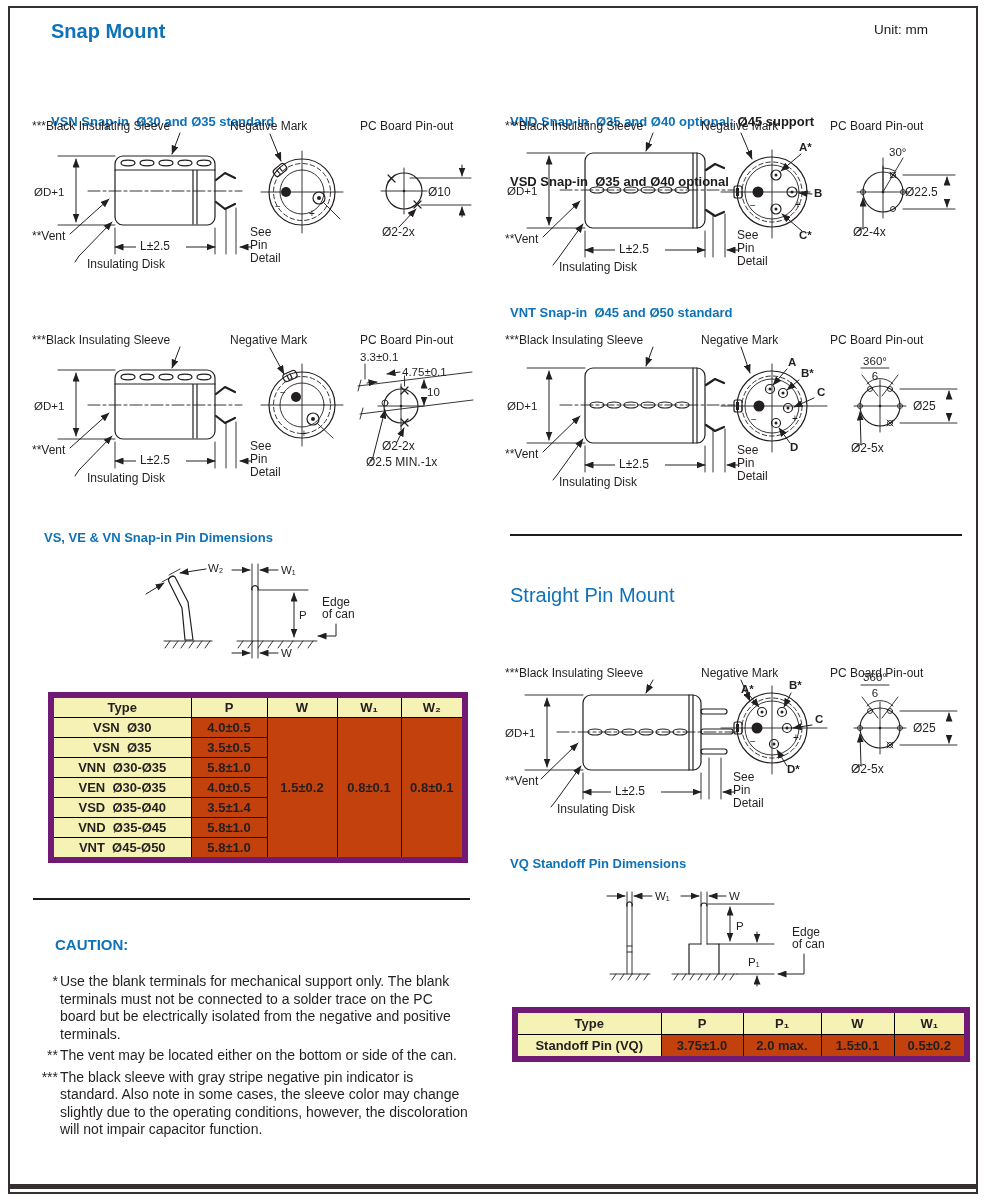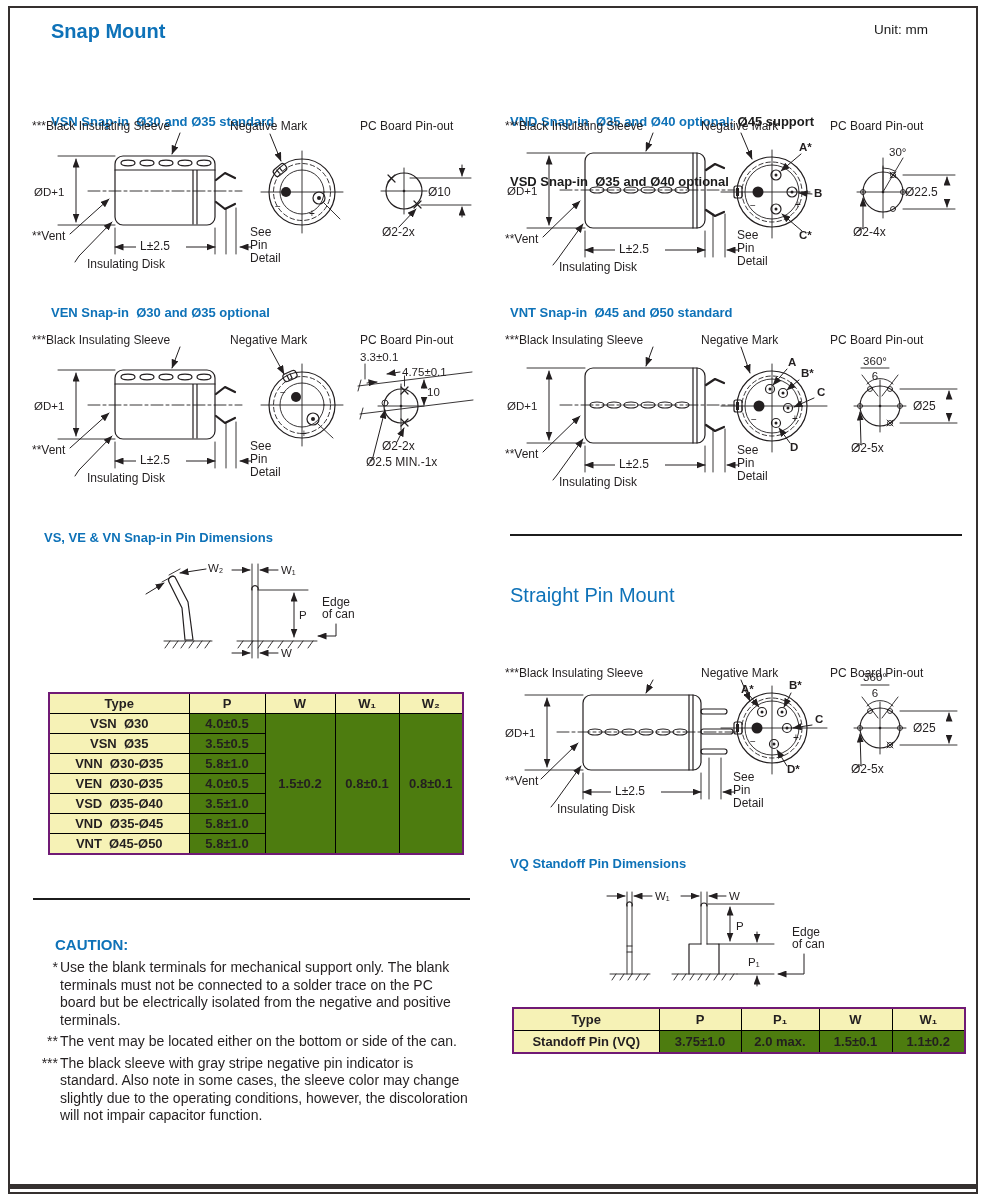--- a/index.html
+++ b/index.html
@@ -23,28 +23,28 @@
   .fig .cl{stroke-width:0.9;stroke-dasharray:12 3 3 3}
   .fig .dsh{stroke-width:0.9;stroke-dasharray:4.5 3}
   .fig .fill{fill:#231f20;stroke:none}
   .fig .wt{fill:#fff;stroke:none}
   .fig text{stroke:none;fill:#231f20;font-size:12px;font-family:"Liberation Sans",sans-serif}
   .fig text.s11{font-size:11.5px}
   .fig text.s10{font-size:10px}
   .fig text.b{font-size:11.5px;font-weight:bold}
   .fig text.mid{text-anchor:middle}
   
-  table{border-collapse:collapse;border:2px solid #701a75;background:#4d7c0f}
+  table{border-collapse:collapse;border:6px solid #701a75;background:#c2410c}
   th,td{border:1px solid #000;font-size:13px;font-weight:bold;text-align:center;padding:0 4px}
   .snap-t th,.snap-t td{height:19px}
   .vq-t th,.vq-t td{height:21px}
   th,.ty{background:#f6f2b6}
   .ty{white-space:pre}
   
-  .caution-head{color:#0e72b8;font-weight:bold;font-size:15px;margin:0 0 6px 17px}
+  .caution-head{color:#0e72b8;font-weight:bold;font-size:15px;margin:0 0 20px 17px}
   .note{display:flex;font-size:14px;line-height:17.5px;margin-top:4px}
   .note .m{width:20px;flex:none;text-align:right;padding-right:2px}
   .note .t{flex:1}
 </style>
 </head>
 <body>
 
 <div id="page">
 <svg width="0" height="0" style="position:absolute">
       <defs>
@@ -198,21 +198,20 @@
     <text class="s11" x="384" y="38">30°</text>
     <path class="thin" d="M398,57 H450 M398,91 H450"></path>
     <path class="dim" d="M442,66 V59" marker-end="url(#arr)"></path>
         <path class="dim" d="M442,82 V89" marker-end="url(#arr)"></path>
     <text x="400" y="78">Ø22.5</text>
     <text x="348" y="118">Ø2-4x</text>
     <path class="dim" d="M352,114 l6,-4 L358,80" marker-end="url(#arr)"></path>
   </g>
 </svg>
 
-<div class="abs sec-head h-blue" style="left:51px;top:303px">VEN Snap-in  Ø30 and Ø35 optional</div>
 <div class="abs sec-head h-blue" style="left:510px;top:303px">VNT Snap-in  Ø45 and Ø50 standard</div>
 
 <svg class="fig abs" style="left:30px;top:330px" width="450" height="172" viewBox="0 0 450 172">
   <text x="2" y="14">***Black Insulating Sleeve</text>
   <text x="200" y="14">Negative Mark</text>
   <text x="330" y="14">PC Board Pin-out</text>
   <g>
     <path class="dim" d="M150,17 L142,38" marker-end="url(#arr)"></path>
     <path class="dim" d="M240,18 L254,44" marker-end="url(#arr)"></path>
     <rect x="85" y="40" width="100" height="69" rx="8"></rect>
@@ -419,21 +418,21 @@
   <tr>
           <td class="ty">VNN  Ø30-Ø35</td>
           <td>5.8±1.0</td>
         </tr>
   <tr>
           <td class="ty">VEN  Ø30-Ø35</td>
           <td>4.0±0.5</td>
         </tr>
   <tr>
           <td class="ty">VSD  Ø35-Ø40</td>
-          <td>3.5±1.0</td>
+          <td>3.5±1.4</td>
         </tr>
   <tr>
           <td class="ty">VND  Ø35-Ø45</td>
           <td>5.8±1.0</td>
         </tr>
   <tr>
           <td class="ty">VNT  Ø45-Ø50</td>
           <td>5.8±1.0</td>
         </tr>
 </tbody>
@@ -575,21 +574,21 @@
     <th>P</th>
     <th>P₁</th>
     <th>W</th>
     <th>W₁</th>
   </tr>
   <tr>
     <td class="ty">Standoff Pin (VQ)</td>
     <td>3.75±1.0</td>
     <td>2.0 max.</td>
     <td>1.5±0.1</td>
-    <td>1.1±0.2</td>
+    <td>0.5±0.2</td>
   </tr>
 </tbody>
     </table>
 
 <div class="abs" style="left:38px;top:936px;width:434px">
   <div class="caution-head">CAUTION:</div>
   <div class="note">
     <div class="m">*</div>
     <div class="t">Use the blank terminals for mechanical support only. The blank terminals must not be connected to a solder trace on the PC board but be electrically isolated from the negative and positive terminals.</div>
   </div>

